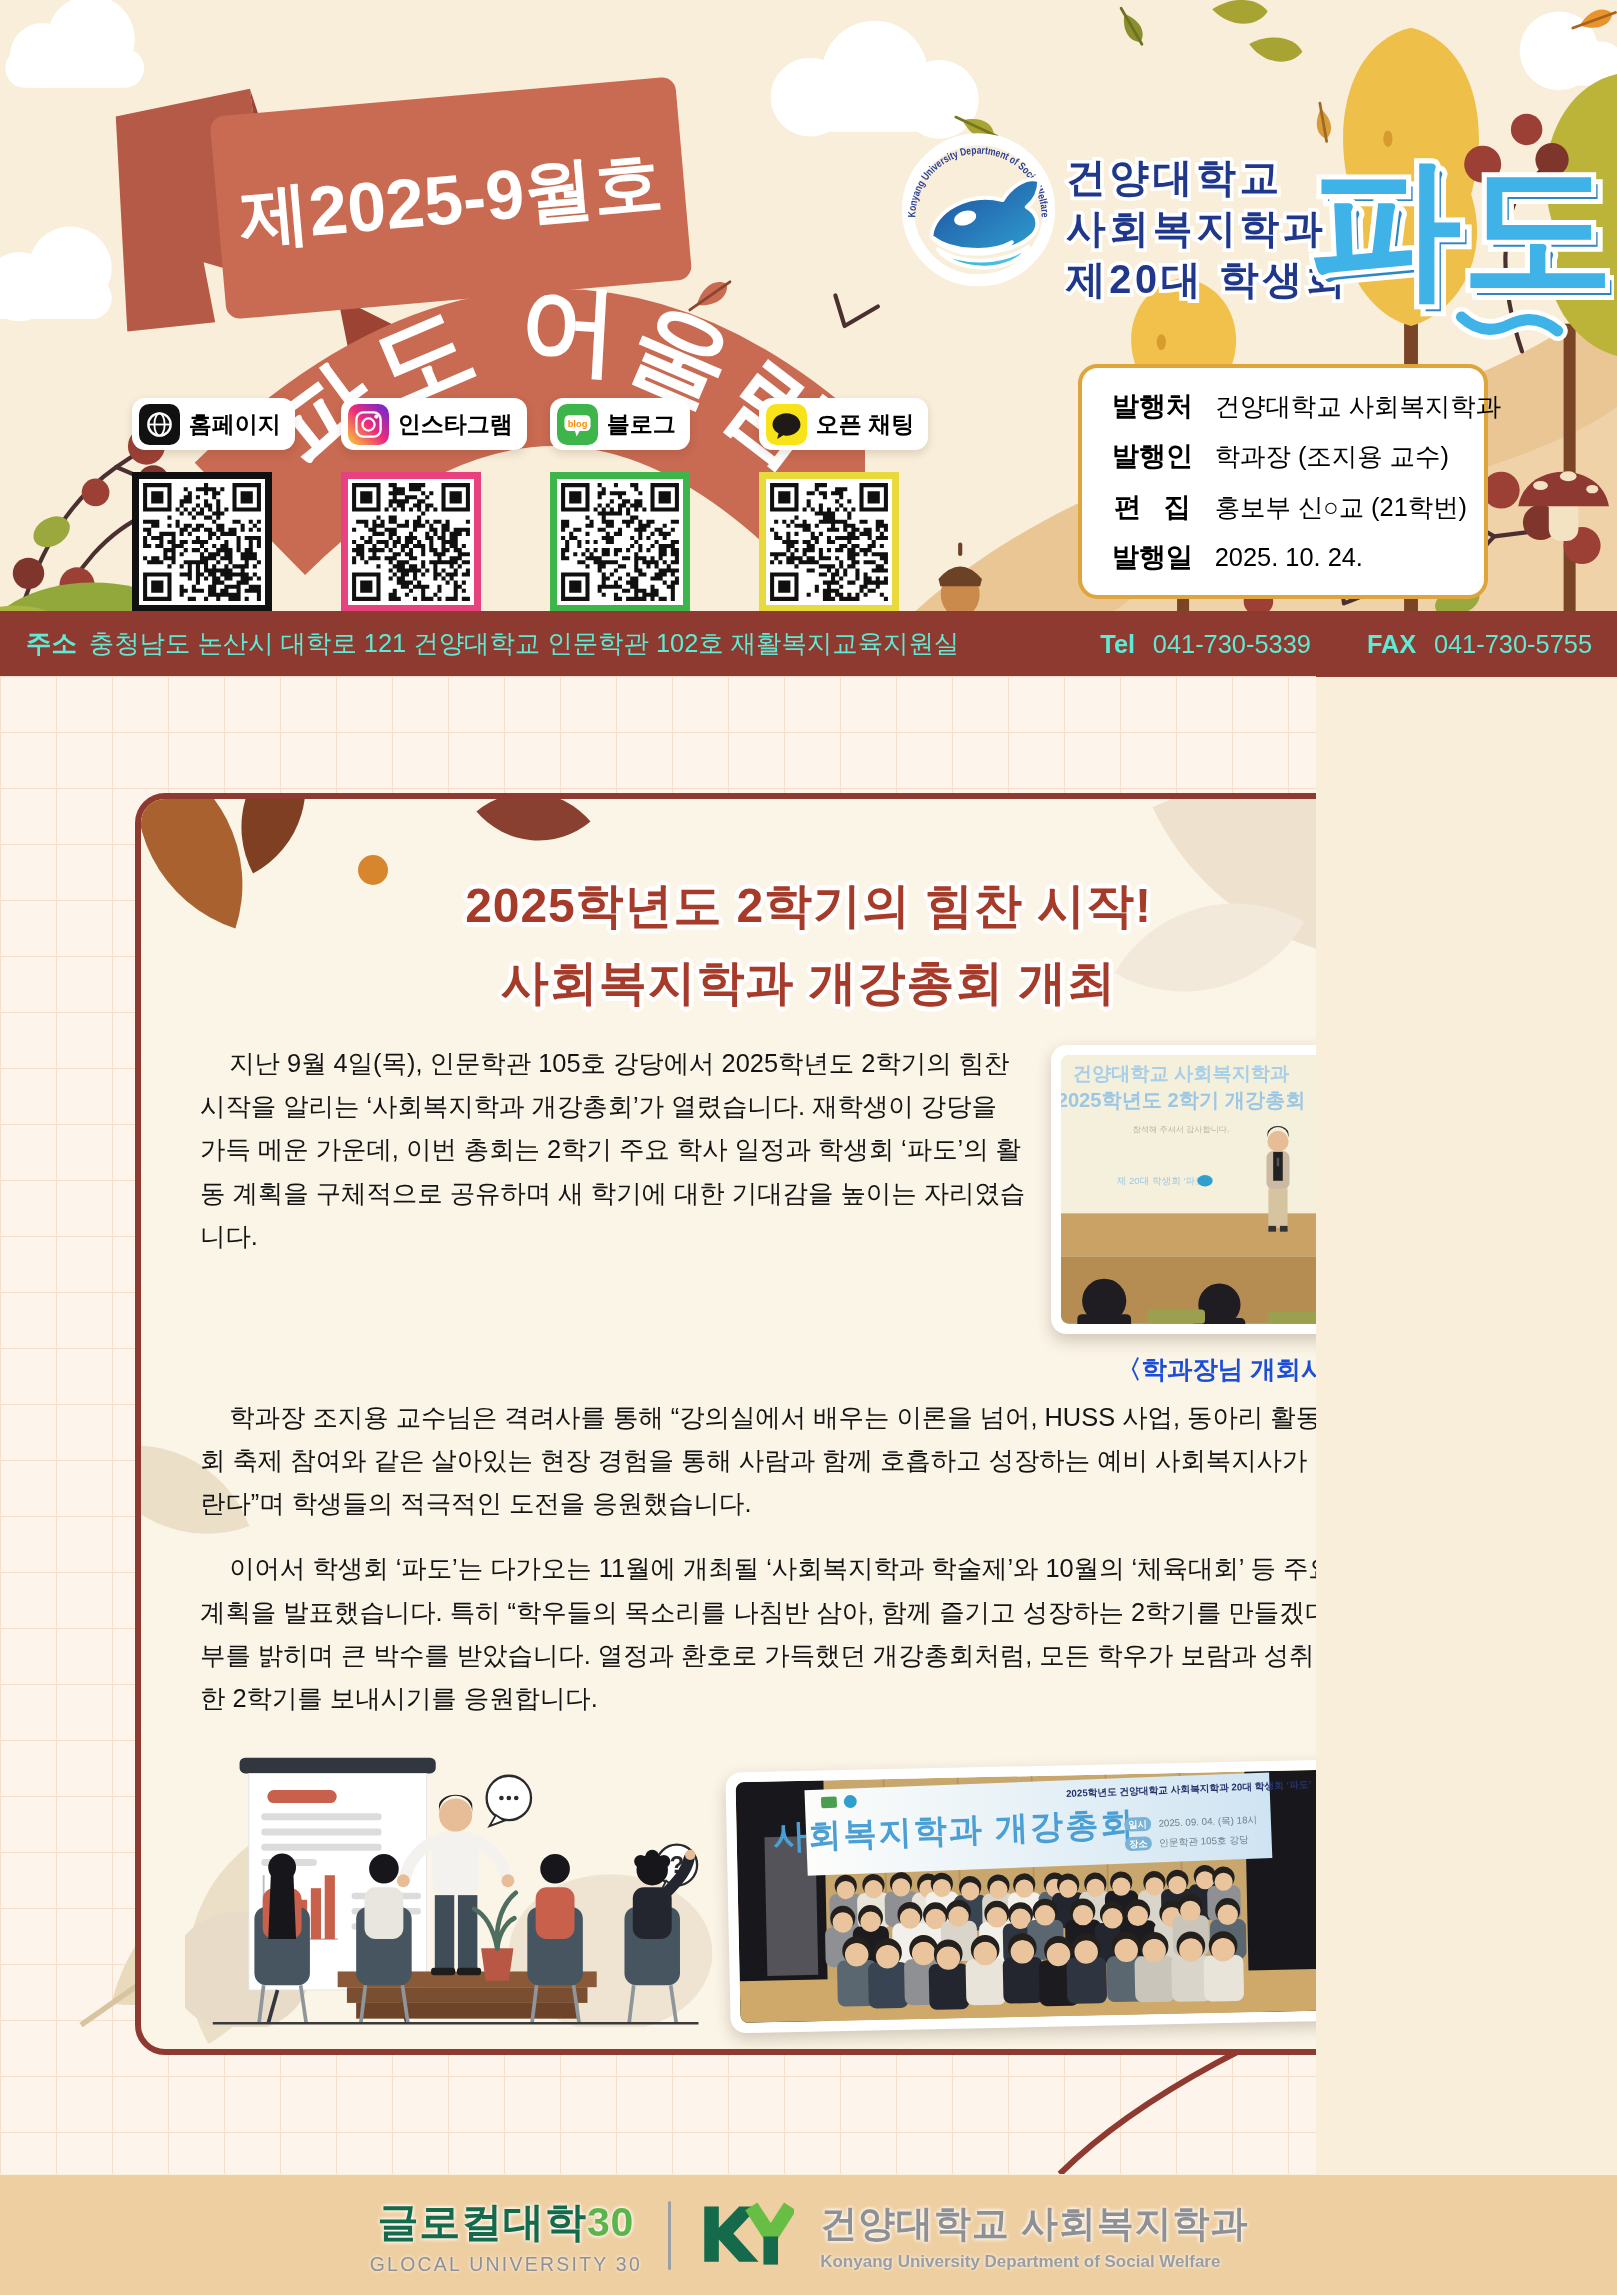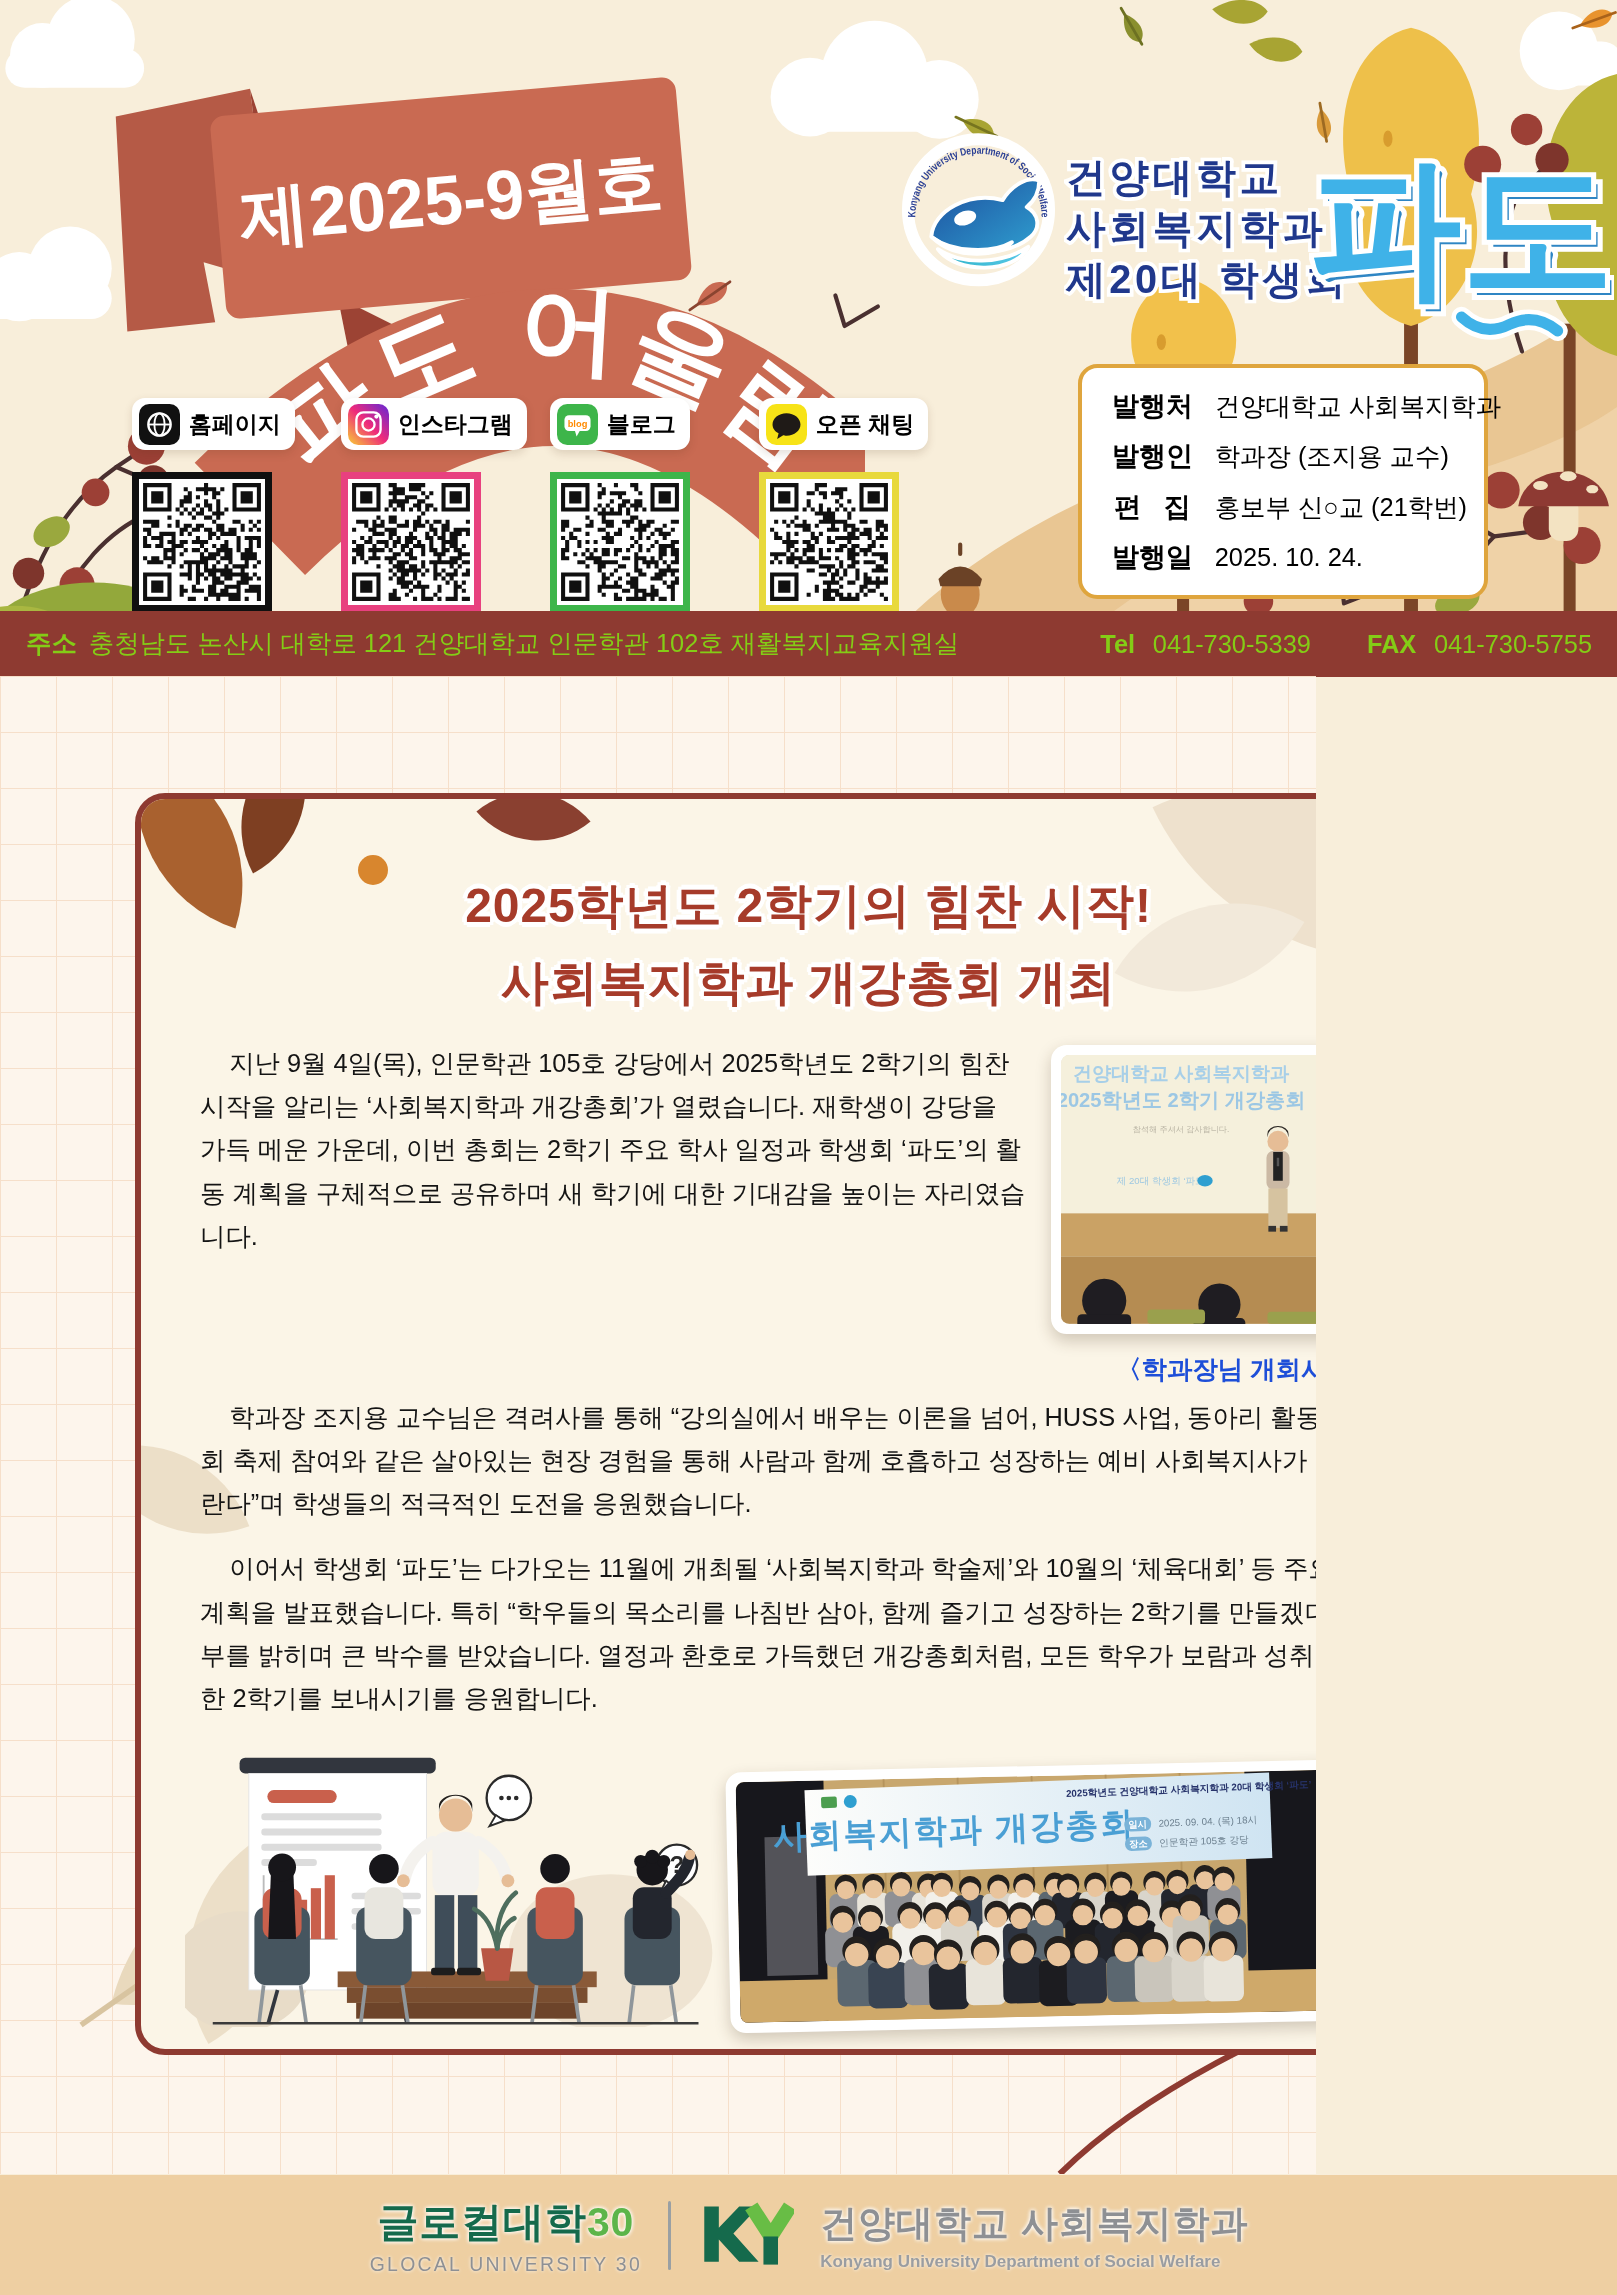--- a/index.html
+++ b/index.html
@@ -20,21 +20,21 @@
   .qr-box{margin-top:22px;width:126px;height:126px;background:#fff;border:7.4px solid #000;}
   .qr-box svg{display:block;width:100%;height:100%;}
   .pub-box{position:absolute;left:1078px;top:364px;width:410px;height:235px;background:#fff;
            border:4.6px solid #dfa53d;border-radius:19.4px;box-sizing:border-box;
            padding:20.4px 24px;display:flex;flex-direction:column;justify-content:space-between;}
   .pub-row{display:flex;align-items:baseline;gap:15.7px;text-align:center;}
   .pub-label{font-weight:800;font-size:27px;color:#000;white-space:pre;flex:0 0 93px;}
   .pub-value{font-size:25.4px;color:#000;white-space:nowrap;}
   
   .addr-bar{position:absolute;left:0;top:611px;width:1618px;height:66px;background:#8e3a31;
-            display:flex;align-items:center;box-sizing:border-box;padding:0 26px;color:#84cc16;
+            display:flex;align-items:center;box-sizing:border-box;padding:0 26px;color:#5eead4;
             font-size:25.4px;white-space:nowrap;}
   .addr-bar b{font-weight:800;}
   .addr-bar .addr{margin-left:12px;}
   .addr-bar .sp{flex:1;}
   .addr-bar .telv,.addr-bar .faxv{margin-left:17.6px;}
   .addr-bar .faxl{margin-left:56px;}
   
   .grid-area{position:absolute;left:0;top:676px;width:1316px;height:1498px;background-color:#fdf5ec;
              background-image:linear-gradient(#f6dfca 1.4px,transparent 1.4px),
                               linear-gradient(90deg,#f6dfca 1.4px,transparent 1.4px);

